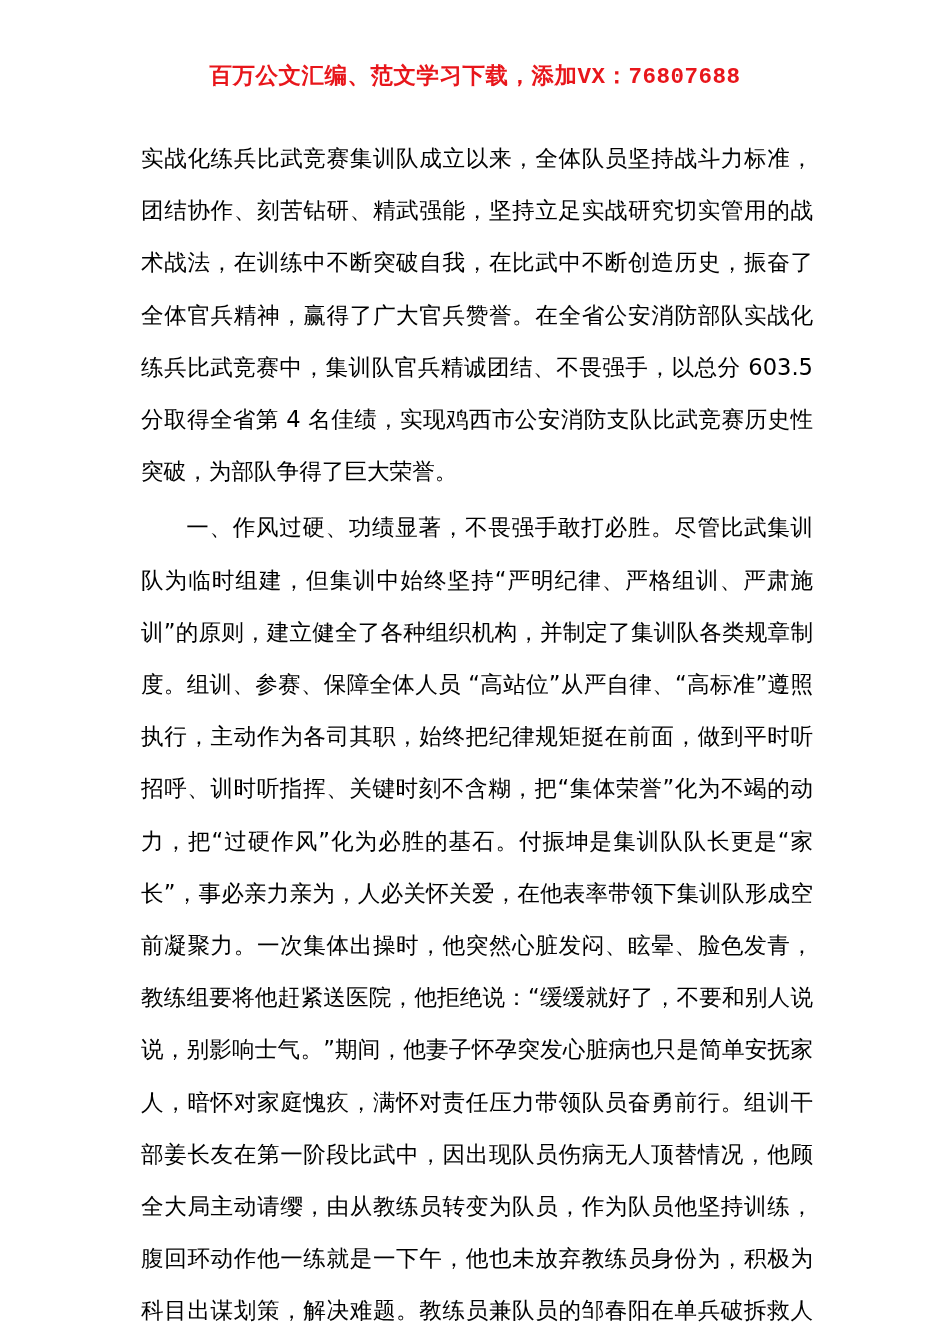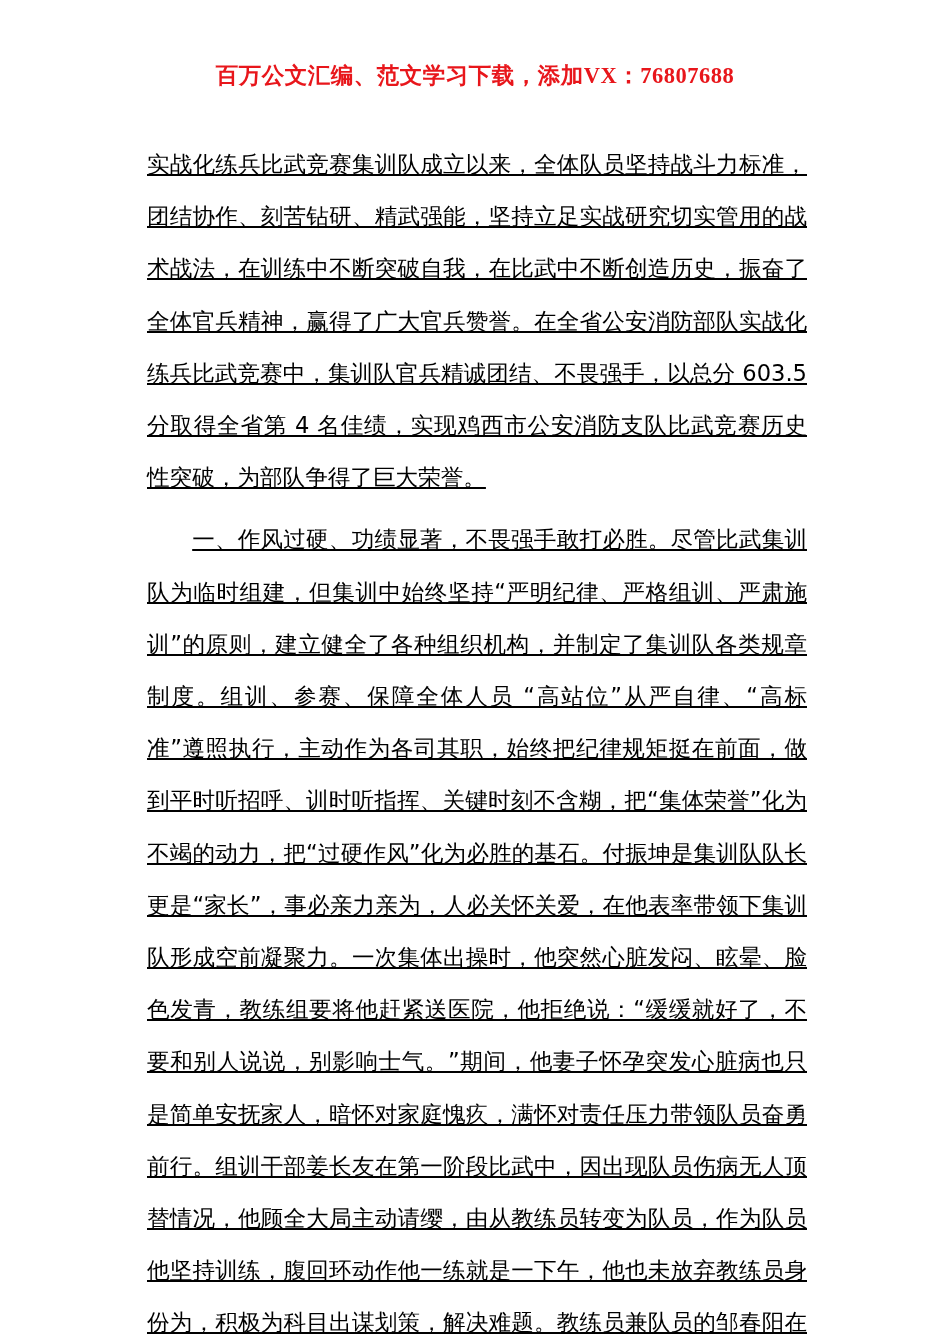--- a/index.html
+++ b/index.html
@@ -20,41 +20,40 @@
     box-sizing: border-box;
     padding: 0;
   }
   .banner {
     position: absolute;
     top: 60px;
     left: 0;
     width: 950px;
     text-align: center;
     color: #e8161b;
-    font-family: Liberation Serif, serif;
+    font-family: Liberation Mono, monospace;
     font-size: 22.5px;
     font-weight: bold;
     letter-spacing: 0.5px;
     white-space: nowrap;
   }
   .doc-body {
     position: absolute;
     top: 128px;
     left: 137px;
     width: 680px;
     color: #000000;
     font-size: 22.6px;
     line-height: 52.2px;
     text-align: justify;
     text-justify: inter-ideograph;
     font-family: "DejaVu Sans", "Liberation Sans", sans-serif;
   }
   .doc-body p {
-    margin: 10px;
-    text-decoration: underline;
+    margin: 4px;
   }
   .indent {
     text-indent: 2em;
   }
 </style>
 </head>
 <body>
 
 <div class="page">
 

